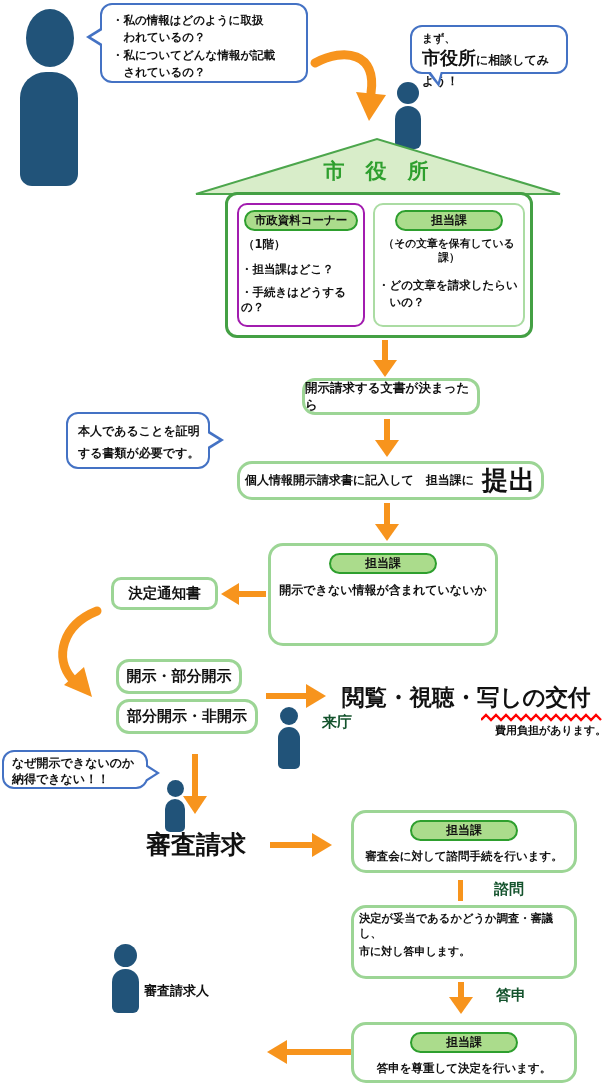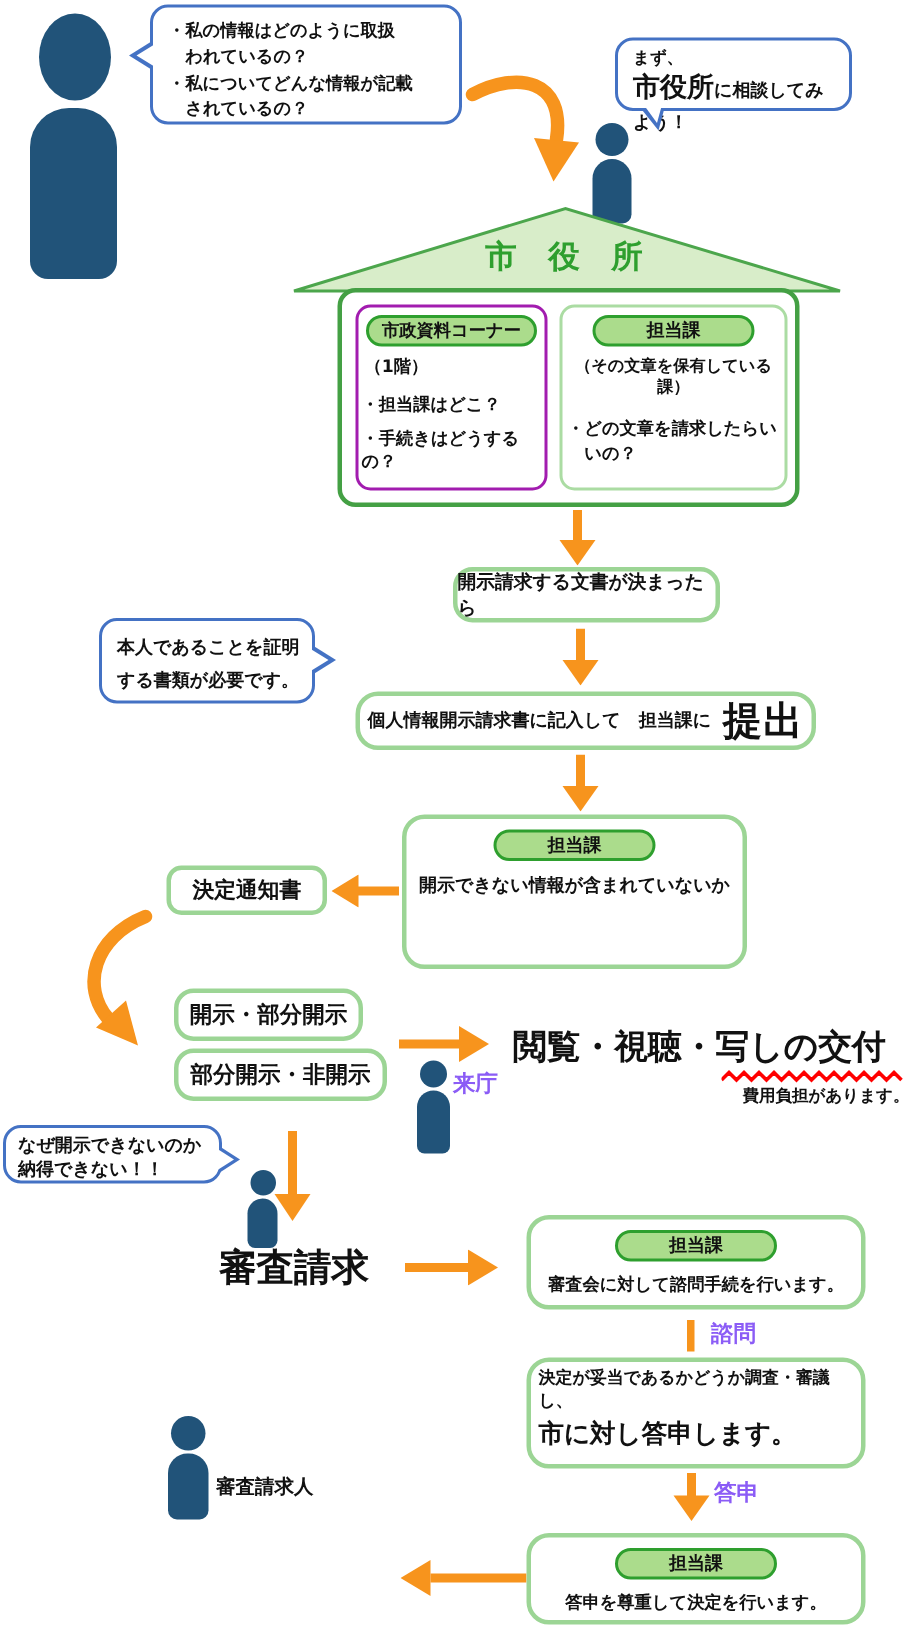--- a/index.html
+++ b/index.html
@@ -22,21 +22,21 @@
   .bubble-identity::after{right:-11px;top:18px;border-width:8px 0 8px 13px;border-left-color:#fff;}
   .bubble-naze::before{right:-14px;top:12px;border-width:9px 0 9px 14px;border-left-color:#4472C4;}
   .bubble-naze::after{right:-10px;top:14px;border-width:7px 0 7px 11px;border-left-color:#fff;}
   
   .gbox{position:absolute;background:#fff;border:3px solid #9CD595;border-radius:13px;}
   .pill{background:#ABDC8C;border:2px solid #2E9F2E;border-radius:12px;text-align:center;
         font-weight:700;font-size:12px;line-height:17px;height:21px;}
   .ctr{display:flex;align-items:center;justify-content:center;}
   .oarr{fill:#F7941D;}
   .ocurve{stroke:#F7941D;stroke-width:9;fill:none;stroke-linecap:round;}
-  .red{color:#8b5cf6;}
+  .red{color:#14532d;margin-left:20px;}
   .grn{color:#2E9F2E;}
 </style>
 </head>
 <body>
 
 <div id="canvas">
 
   <div class="p-head" style="left:26px;top:9px;width:48px;height:58px;"></div>
   <div class="p-torso" style="left:20px;top:72px;width:58px;height:114px;border-radius:26px 26px 12px 12px;"></div>
 
@@ -167,21 +167,21 @@
     <div class="pill" style="margin:7px auto 0;width:108px;">担当課</div>
     <div class="b" style="margin-top:8px;text-align:center;font-size:11.5px;">審査会に対して諮問手続を行います。</div>
   </div>
 
   <div class="abs" style="left:458px;top:880px;width:5px;height:21px;background:#F7941D;"></div>
   <div class="abs b red" style="left:474px;top:880px;font-size:15px;">諮問</div>
 
   <div class="gbox" style="left:351px;top:905px;width:226px;height:74px;border-radius:15px;">
     <div class="b" style="margin-top:3px;text-align:center;font-size:20px;"></div>
     <div class="b" style="margin:2px 0 0 5px;font-size:11.3px;">決定が妥当であるかどうか調査・審議し、</div>
-    <div class="b" style="margin:3px 0 0 5px;font-size:17px;">市に対し答申します。</div>
+    <div class="b" style="margin:3px 0 0 5px;font-size:11px;">市に対し答申します。</div>
   </div>
 
   <svg class="abs" style="left:448px;top:982px;" width="26" height="32">
     <rect class="oarr" x="10" y="0" width="6" height="16"></rect>
       <polygon class="oarr" points="1,15 25,15 13,32"></polygon>
   </svg>
   <div class="abs b red" style="left:476px;top:986px;font-size:15px;">答申</div>
 
   <div class="gbox" style="left:351px;top:1022px;width:226px;height:61px;border-radius:15px;">
     <div class="pill" style="margin:7px auto 0;width:108px;">担当課</div>

